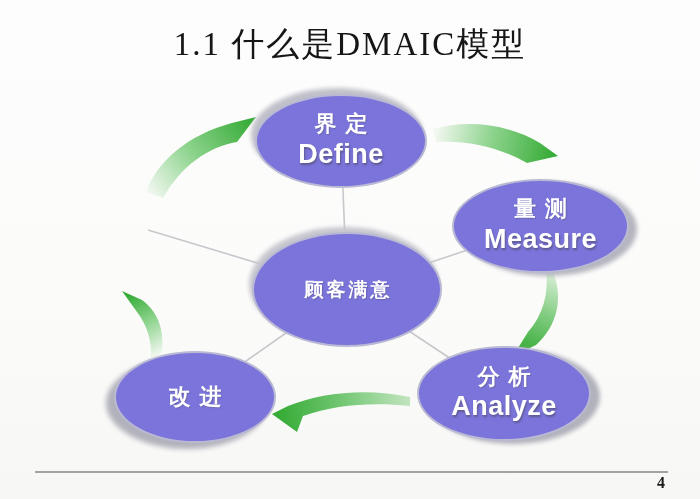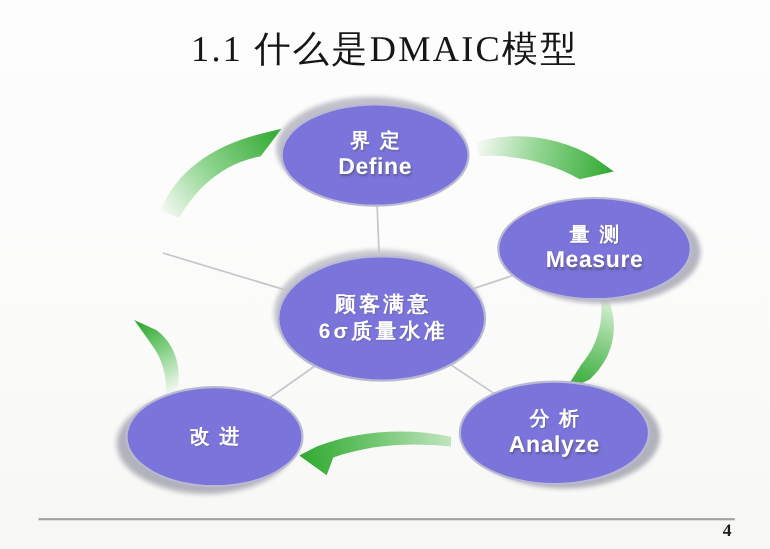--- a/index.html
+++ b/index.html
@@ -19,26 +19,26 @@
   svg.layer{position:absolute;left:0;top:0;width:700px;height:499px;}
   .node{
     position:absolute;border-radius:50%;
     background:#7b74da;
     border:2px solid rgba(198,198,210,0.85);
     box-sizing:border-box;
     display:flex;flex-direction:column;align-items:center;justify-content:center;
     line-height:1.25;
   }
   .node .zh{
-    color:#fff;font-size:18px;font-weight:600;
+    color:#fff;font-size:22px;font-weight:600;
     letter-spacing:9px;text-indent:9px;
     text-shadow:1px 1px 1px rgba(80,80,100,0.35);
   }
   .node .en{
-    color:#fff;font-size:21px;font-weight:700;letter-spacing:0.5px;
+    color:#fff;font-size:27px;font-weight:700;letter-spacing:0.5px;
     text-shadow:1px 2px 2px rgba(70,70,85,0.55);
   }
   .node.goal .goal-line{
     color:#fff;font-size:19px;font-weight:700;letter-spacing:3px;text-indent:3px;
     text-shadow:1px 1px 1px rgba(80,80,100,0.35);
   }
   .node.define  {left:255px;top:94px; width:172px;height:94px; box-shadow:-4px -6px 4px #c0c0ca;}
   .node.measure {left:452px;top:179px;width:177px;height:94px; box-shadow:8px 3px 4px #b6b6c0;}
   .node.analyze {left:417px;top:346px;width:174px;height:95px; box-shadow:9px 3px 4px #b2b2bc;}
   .node.improve {left:114px;top:351px;width:162px;height:92px; box-shadow:-8px 6px 5px #b2b2bc;text-align:center;}
@@ -121,19 +121,18 @@
     <span class="en">Analyze</span>
   </div>
 
   <div class="node improve">
     <span class="zh">改进</span>
   </div>
 
 
   <div class="node goal">
     <span class="goal-line">顾客满意</span>
-    <span class="goal-line">6σ质量水准</span>
   </div>
 
   <div class="footer-line"></div>
   <div class="page-number">4</div>
 
 </div>
 
 </body></html>

